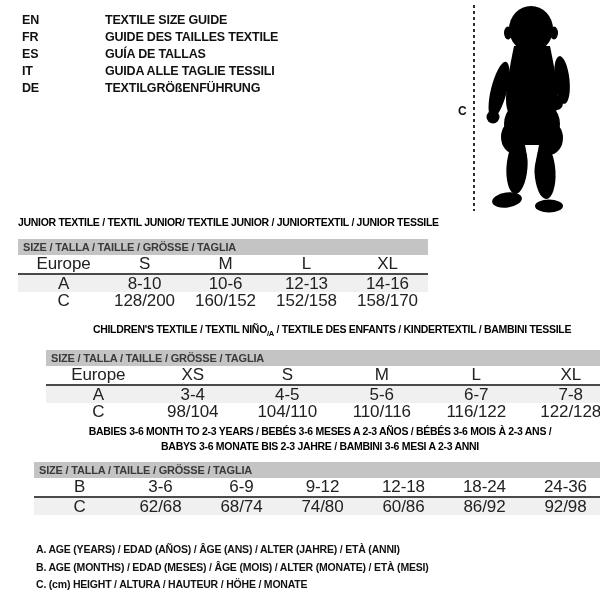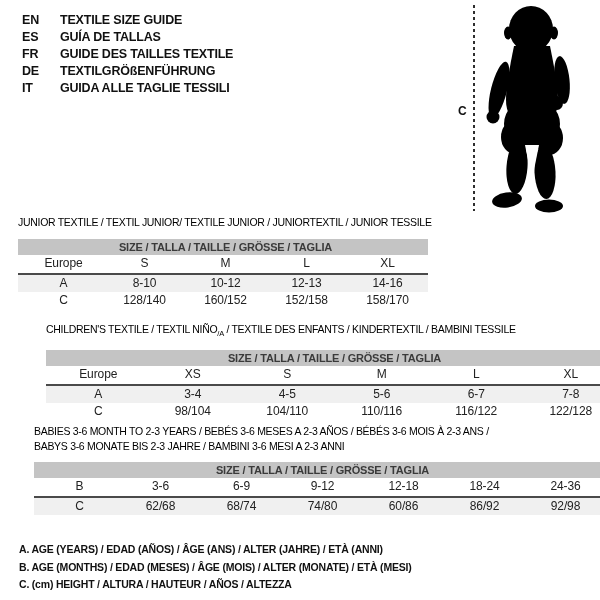--- a/index.html
+++ b/index.html
@@ -2,69 +2,69 @@
 <html><head>
 <meta charset="utf-8">
 <style>
   html,body{margin:0;padding:0;background:#fff;}
   #canvas{
     position:relative;width:600px;height:600px;background:#ffffff;
     font-family:"Liberation Sans",sans-serif;color:#1a1a1a;overflow:hidden;
   }
   
   .lang-block{position:absolute;left:22px;top:12px;}
-  .lang-row{display:flex;height:17px;line-height:17px;font-size:12.5px;font-weight:bold;letter-spacing:-0.2px;color:#111;}
+  .lang-row{display:flex;height:17px;line-height:17px;font-size:12.5px;font-weight:bold;letter-spacing:-0.2px;color:#111;gap:45px;}
   .lang-code{width:38px;}
   
   .measure-line{position:absolute;left:473px;top:5px;width:2px;height:206px;
     background:repeating-linear-gradient(to bottom,#2e2e2e 0 3px,transparent 3px 6px);}
   .measure-label{position:absolute;left:458px;top:104px;font-size:12px;font-weight:bold;color:#111;}
   .baby-svg{position:absolute;left:484px;top:4px;}
   
   .tbl-section{position:absolute;left:18px;}
-  .tbl-title{font-size:10.5px;font-weight:normal;letter-spacing:-0.3px;color:#000;line-height:15px;white-space:nowrap;}
+  .tbl-title{font-size:10.5px;font-weight:bold;letter-spacing:-0.3px;color:#000;line-height:15px;white-space:nowrap;text-align:center;}
   .tbl{margin-top:9px;}
   .tbl-bar{height:16px;line-height:16px;background:#c4c4c4;color:#3a3a3a;
-    font-size:11px;font-weight:bold;letter-spacing:-0.2px;padding-left:5px;text-align:center;}
-  .trow{display:flex;height:17.5px;line-height:17.5px;font-size:12px;letter-spacing:-0.1px;color:#222;}
+    font-size:11px;font-weight:bold;letter-spacing:-0.2px;padding-left:5px;}
+  .trow{display:flex;height:17.5px;line-height:17.5px;font-size:17px;letter-spacing:-0.1px;color:#222;}
   .trow .lbl{width:57px;padding-left:5px;box-sizing:border-box;text-align:left;}
   .trow .cell{flex:1;text-align:center;}
   .sep{border-bottom:2px solid #4a4a4a;}
   .shade{background:#f0f0f0;}
   .w410{width:410px;} .w572{width:572px;}
   sub.tsub{font-size:7.5px;}
   
-  .footnotes{position:absolute;left:19px;top:541px;}
+  .footnotes{position:absolute;left:36px;top:541px;}
   .footnote{height:17.5px;line-height:17.5px;font-size:10.5px;font-weight:bold;letter-spacing:-0.2px;color:#111;white-space:nowrap;}
 </style>
 </head>
 <body>
 
 <div id="canvas">
 
   <div class="lang-block">
     <div class="lang-row">
       <span class="lang-code">EN</span>
       <span class="lang-text">TEXTILE SIZE GUIDE</span>
     </div>
     <div class="lang-row">
+      <span class="lang-code">FR</span>
+      <span class="lang-text">GUIDE DES TAILLES TEXTILE</span>
+    </div>
+    <div class="lang-row">
       <span class="lang-code">ES</span>
       <span class="lang-text">GUÍA DE TALLAS</span>
     </div>
     <div class="lang-row">
-      <span class="lang-code">FR</span>
-      <span class="lang-text">GUIDE DES TAILLES TEXTILE</span>
+      <span class="lang-code">IT</span>
+      <span class="lang-text">GUIDA ALLE TAGLIE TESSILI</span>
     </div>
     <div class="lang-row">
       <span class="lang-code">DE</span>
       <span class="lang-text">TEXTILGRÖßENFÜHRUNG</span>
-    </div>
-    <div class="lang-row">
-      <span class="lang-code">IT</span>
-      <span class="lang-text">GUIDA ALLE TAGLIE TESSILI</span>
     </div>
   </div>
 
   <div class="measure-line"></div>
   <div class="measure-label">C</div>
   <svg class="baby-svg" width="100" height="212" viewBox="0 0 100 212">
     <g fill="#000000">
       <ellipse cx="47" cy="25" rx="22" ry="23"></ellipse>
       <ellipse cx="24" cy="29" rx="4" ry="6.5"></ellipse>
       <ellipse cx="70" cy="29" rx="4" ry="6.5"></ellipse>
@@ -91,27 +91,27 @@
       <div class="trow sep">
         <div class="cell lbl">Europe</div>
         <div class="cell">S</div>
         <div class="cell">M</div>
         <div class="cell">L</div>
         <div class="cell">XL</div>
       </div>
       <div class="trow shade">
         <div class="cell lbl">A</div>
         <div class="cell">8-10</div>
-        <div class="cell">10-12</div>
+        <div class="cell">10-6</div>
         <div class="cell">12-13</div>
         <div class="cell">14-16</div>
       </div>
       <div class="trow">
         <div class="cell lbl">C</div>
-        <div class="cell">128/140</div>
+        <div class="cell">128/200</div>
         <div class="cell">160/152</div>
         <div class="cell">152/158</div>
         <div class="cell">158/170</div>
       </div>
     </div>
   </div>
 
   <div class="tbl-section" style="top:322px;margin-left:28px;">
     <div class="tbl-title"><span>CHILDREN'S TEXTILE / TEXTIL NIÑO</span><sub class="tsub">/A</sub><span> / TEXTILE DES ENFANTS / KINDERTEXTIL / BAMBINI TESSILE</span></div>
     <div class="tbl w572">
@@ -165,16 +165,16 @@
         <div class="cell">60/86</div>
         <div class="cell">86/92</div>
         <div class="cell">92/98</div>
       </div>
     </div>
   </div>
 
   <div class="footnotes">
     <div class="footnote">A. AGE (YEARS) / EDAD (AÑOS) / ÂGE (ANS) / ALTER (JAHRE) / ETÀ (ANNI)</div>
     <div class="footnote">B. AGE (MONTHS) / EDAD (MESES) / ÂGE (MOIS) / ALTER (MONATE) / ETÀ (MESI)</div>
-    <div class="footnote">C. (cm) HEIGHT / ALTURA / HAUTEUR / AÑOS / ALTEZZA</div>
+    <div class="footnote">C. (cm) HEIGHT / ALTURA / HAUTEUR / HÖHE / MONATE</div>
   </div>
 
 </div>
 
 </body></html>

